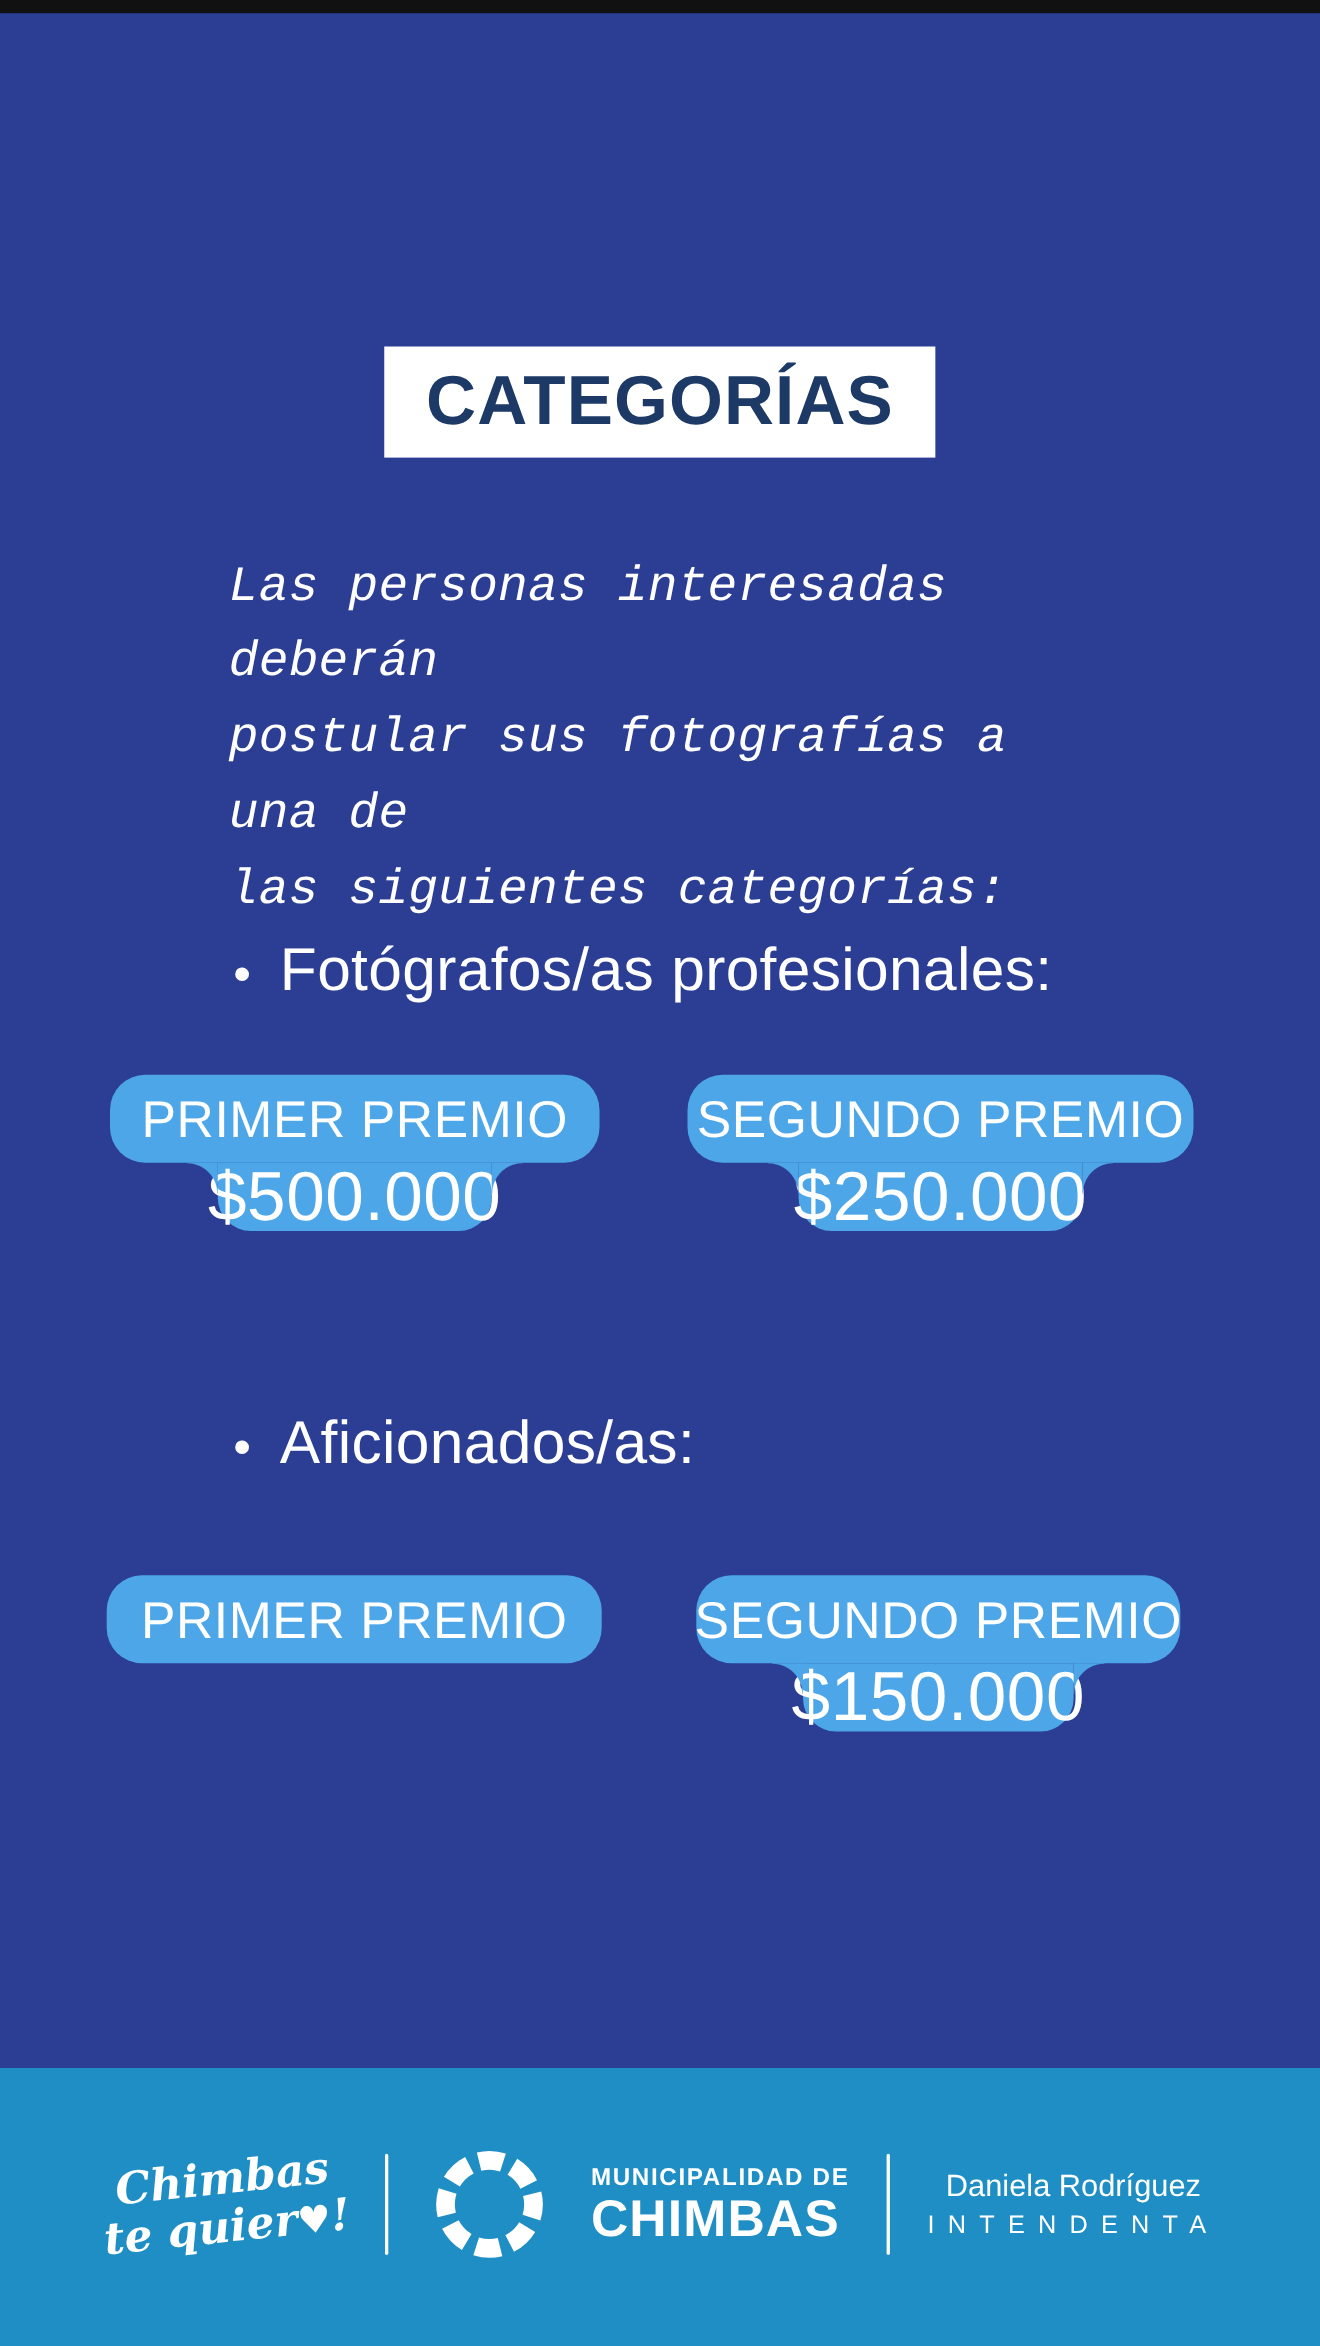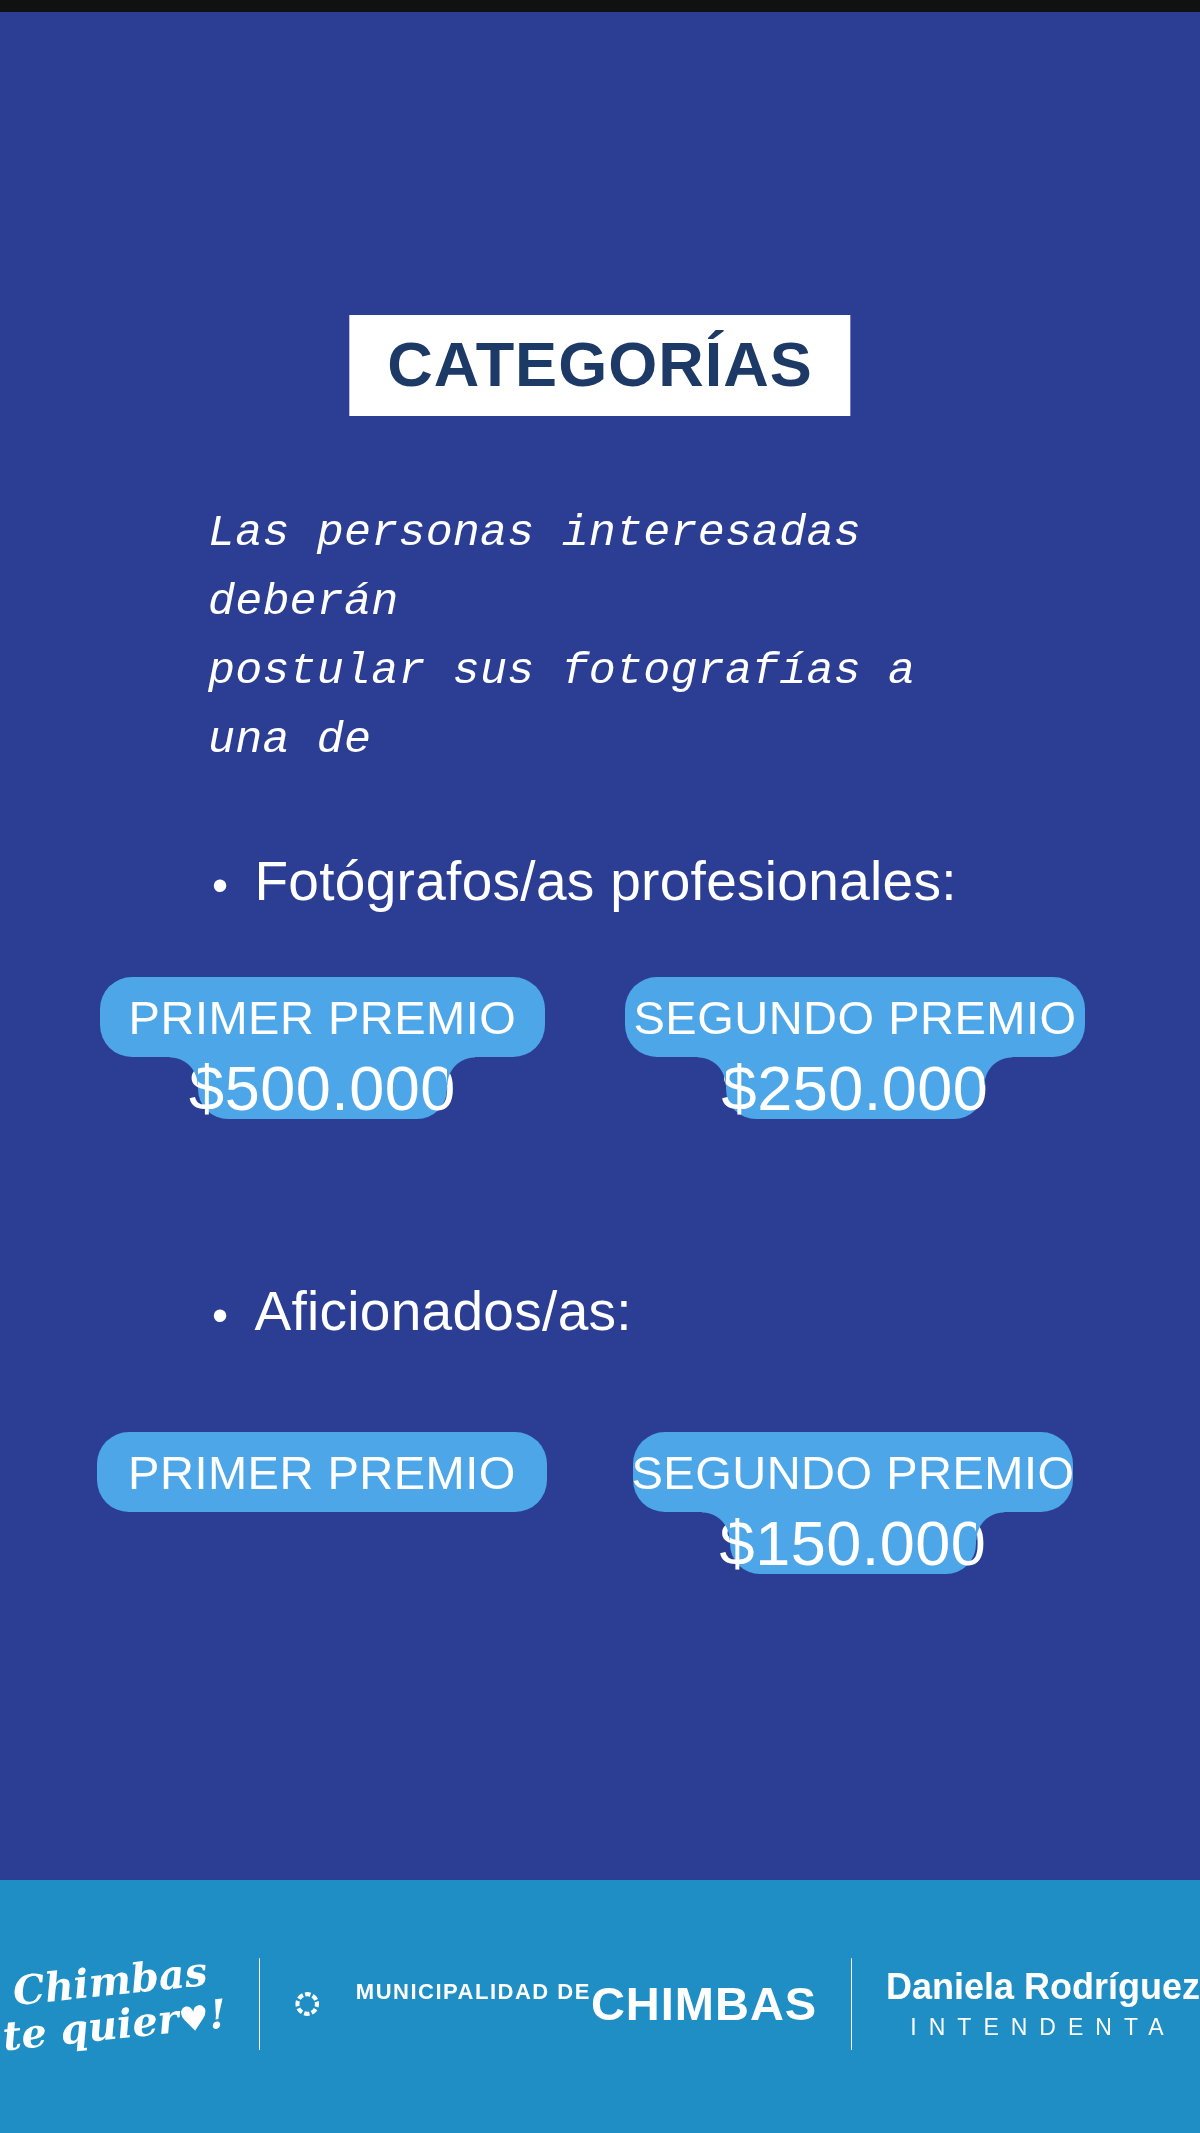--- a/index.html
+++ b/index.html
@@ -98,39 +98,40 @@
     transform:rotate(-6deg);
     font-family:"DejaVu Serif", serif;
     font-style:italic;font-weight:bold;
     text-align:center;
     font-size:40px;line-height:44px;
     white-space:nowrap;
   }
   .tagline .heart{font-style:normal;font-size:34px;}
   .v-divider{width:3px;height:92px;background:#ffffff;border-radius:2px;}
   .shutter{width:116px;height:116px;display:block;}
-  .muni{display:flex;flex-direction:row;justify-content:center;}
+  .muni{display:flex;flex-direction:column;justify-content:center;}
   .muni-small{font-size:22px;font-weight:bold;letter-spacing:1.5px;white-space:nowrap;}
   .muni-large{font-size:47px;font-weight:bold;letter-spacing:1px;line-height:1.05;white-space:nowrap;}
   .official{display:flex;flex-direction:column;align-items:center;}
-  .official-name{font-size:36px;font-weight:bold;white-space:nowrap;}
+  .official-name{font-size:28px;font-weight:normal;white-space:nowrap;}
   .official-role{font-size:23px;letter-spacing:12px;margin-top:6px;white-space:nowrap;}
 </style>
 </head>
 <body>
 
 <div class="page">
 
   <div class="title-box">
     <h1>CATEGORÍAS</h1>
   </div>
 
   <div class="intro">
     <div>Las personas interesadas deberán</div>
     <div>postular sus fotografías a una de</div>
+    <div>las siguientes categorías:</div>
   </div>
 
   <div class="bullet-line bullet-pro">
     <span class="dot">•</span>
     <span>Fotógrafos/as profesionales:</span>
   </div>
 
   <div class="badge badge-p1-row1">
     <div class="badge-top">PRIMER PREMIO</div>
     <div class="badge-tab">$500.000</div>

